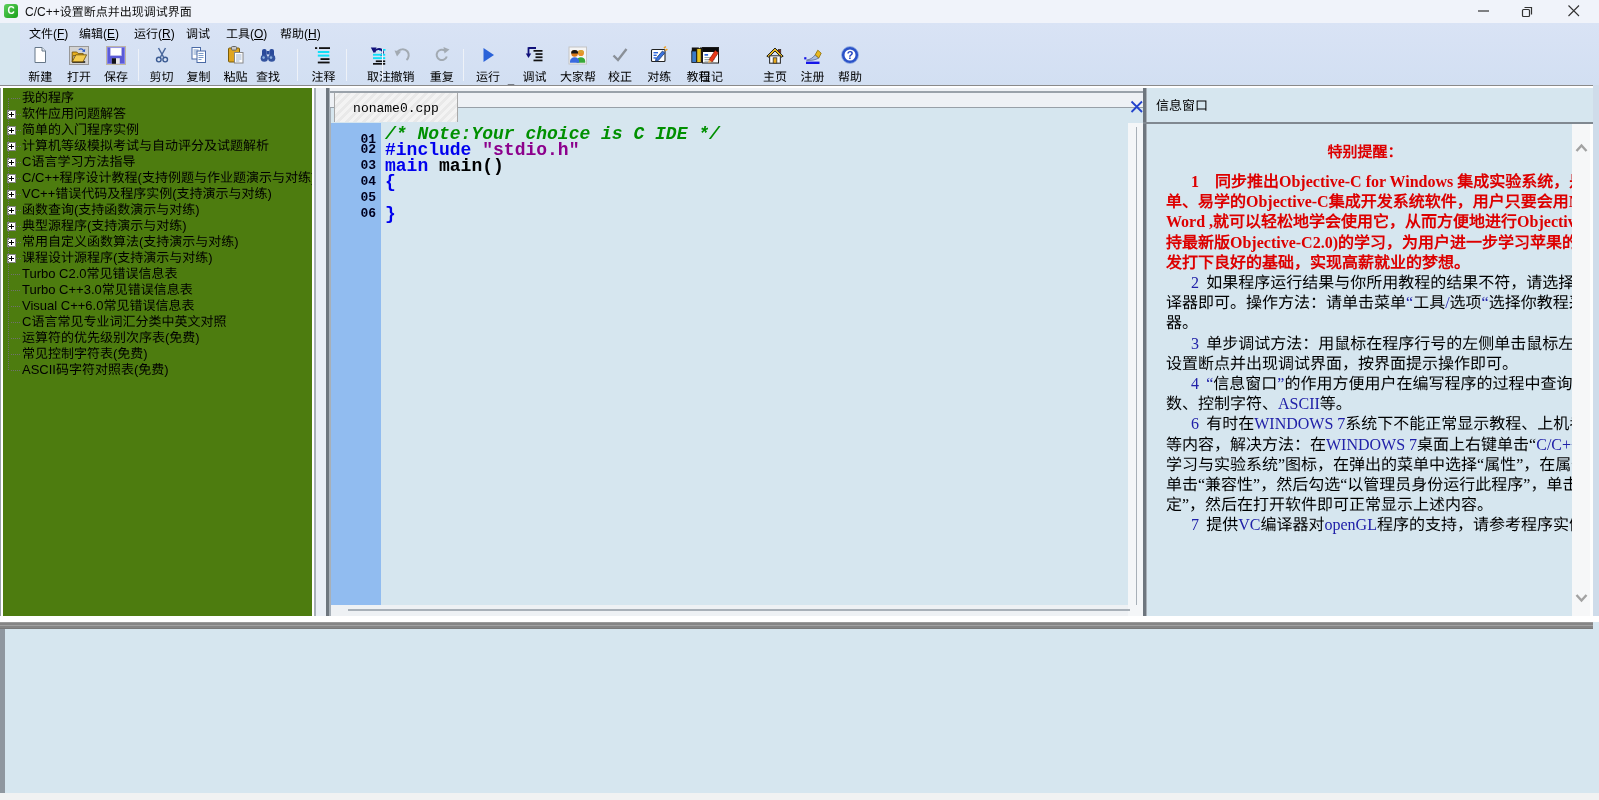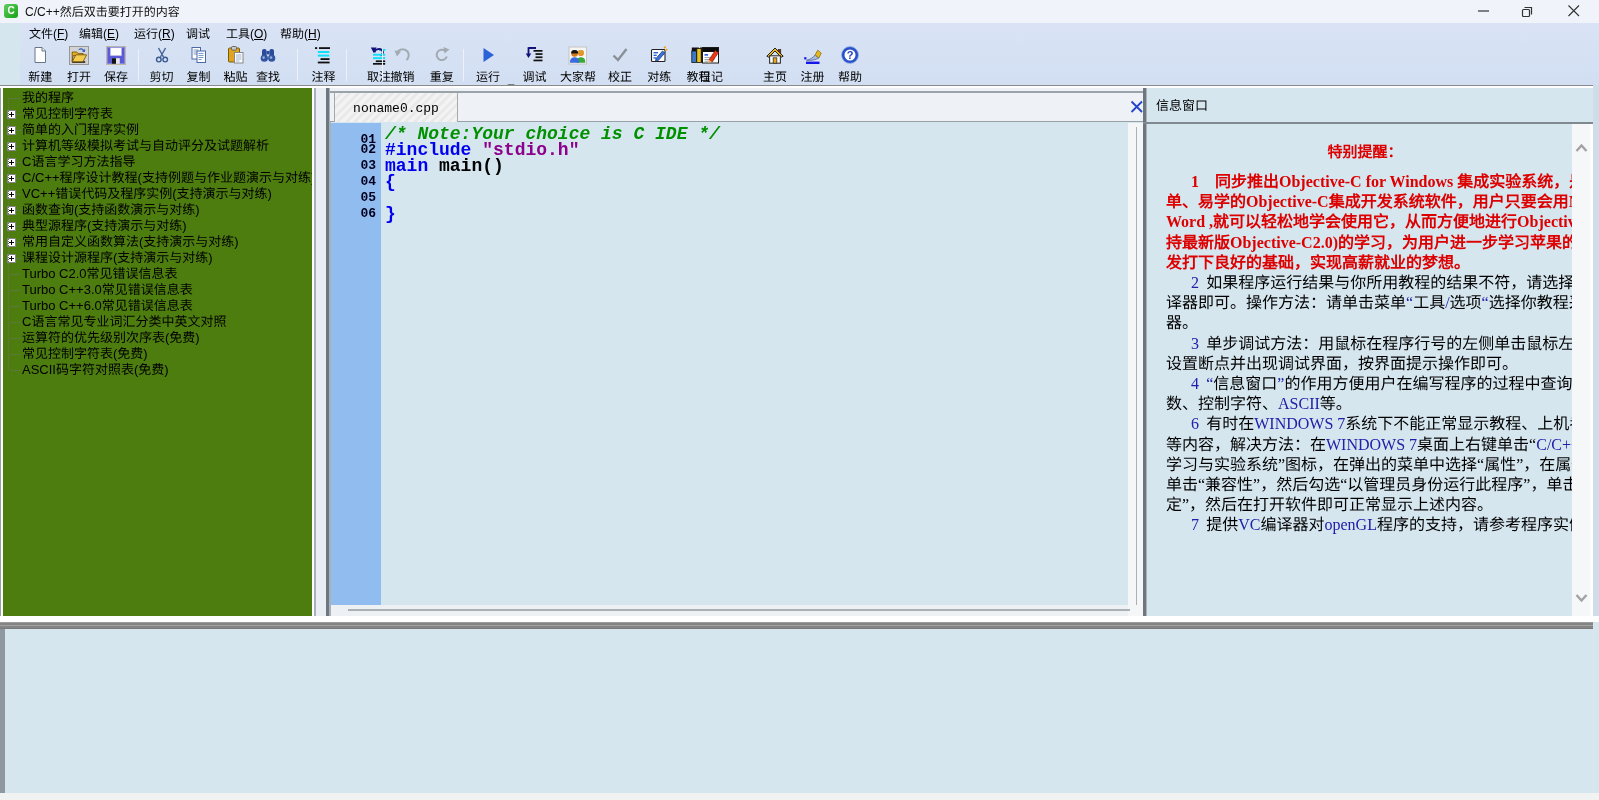--- a/index.html
+++ b/index.html
@@ -27,21 +27,21 @@
 #splitter{left:316px;top:88px;width:10px;height:529px;background:#e9eef5;}
 .trow{position:absolute;left:19px;height:16px;line-height:16px;white-space:nowrap;color:#000;}
 .tbox{position:absolute;left:4px;width:9px;height:9px;background:#fff;border:1px solid #848484;}
 .tbox i{position:absolute;left:1px;top:3px;width:5px;height:1px;background:#000;}
 .tbox b{position:absolute;left:3px;top:1px;width:1px;height:5px;background:#000;}
 .tstub{position:absolute;left:8px;width:9px;border-top:1px dotted #707070;}
 #treevline{left:8px;top:98px;width:1px;height:272px;border-left:1px dotted #707070;}
 
 #edborder{left:326px;top:88px;width:3px;height:529px;background:#6e767e;}
 #edborder2{left:329px;top:88px;width:2px;height:529px;background:#a8b0b8;}
-#tabbar{left:330px;top:88px;width:813px;height:34px;background:#eef1f5;border-bottom:1px solid #98a0a8;}
+#tabbar{left:330px;top:88px;width:813px;height:20px;background:#eef1f5;border-bottom:1px solid #98a0a8;}
 #tabtopline{left:330px;top:91px;width:813px;height:2px;background:#9aa2aa;}
 #tab1{position:absolute;left:4px;top:4px;width:124px;height:30px;background:repeating-linear-gradient(135deg,#f3f3f3 0 3px,#e9e9e9 3px 6px);border:1px solid #a8a8a8;border-bottom:none;text-align:center;line-height:32px;font-family:"Liberation Mono",monospace;font-size:13px;color:#000;}
 #tabclose{left:1130px;top:100px;width:14px;height:14px;}
 #gutter{left:331px;top:123px;width:50px;height:482px;background:#91bcf0;}
 .lnum{position:absolute;right:5px;height:16px;line-height:16px;font-family:"Liberation Mono",monospace;font-size:13px;font-weight:bold;color:#00001e;}
 #code{left:381px;top:123px;width:747px;height:482px;background:#d6e6ef;}
 .cl{position:absolute;left:4px;height:16px;line-height:16px;font-family:"Liberation Mono",monospace;font-size:18px;font-weight:bold;white-space:pre;}
 .kw{color:#0000ee;}
 .cm{color:#009000;font-style:italic;}
 .st{color:#8c008c;}
@@ -67,21 +67,21 @@
 
 #presep{left:0;top:616px;width:1599px;height:6px;background:#fff;}
 #sep{left:0;top:622px;width:1593px;height:7px;background:linear-gradient(#9a9a9a 0 1px,#858585 1px 3px,#a2a2a2 3px 4px,#858585 4px 6px,#7a7a7a 6px 7px);}
 #bottom{left:0;top:629px;width:1599px;height:164px;background:#d6e6ef;border-left:5px solid #8f979f;}
 #bottomstrip{left:0;top:793px;width:1599px;height:7px;background:#f1f2f2;}
 </style>
 </head>
 <body>
 <div class="abs" id="titlebar">
   <div class="abs" id="appicon">C</div>
-  <div class="abs" id="apptitle">C/C++然后双击要打开的内容</div>
+  <div class="abs" id="apptitle">C/C++设置断点并出现调试界面</div>
   <svg class="abs" style="left:1478px;top:4px" width="12" height="14">
       <line x1="0" y1="7" x2="11" y2="7" stroke="#333" stroke-width="1.2"></line>
     </svg>
   <svg class="abs" style="left:1521px;top:4px" width="13" height="14">
       <path d="M3.5 3.5 h7 v7" fill="none" stroke="#333" stroke-width="1.2"></path>
       <rect x="1.5" y="5.5" width="7" height="7" fill="#f0f3fa" stroke="#333" stroke-width="1.2" rx="1"></rect>
     </svg>
   <svg class="abs" style="left:1567px;top:4px" width="14" height="14">
       <path d="M1.5 1.5 L12 12 M12 1.5 L1.5 12" stroke="#333" stroke-width="1.1"></path>
     </svg>
@@ -296,21 +296,21 @@
 <svg class="abs" style="left:487px;top:61px" width="8" height="5">
       <polygon points="0.5,0.5 7.5,0.5 4,4.5" fill="#1a1a1a"></polygon>
     </svg>
 </div>
 <div class="abs" id="paneltop"></div>
 <div class="abs" style="left:0;top:88px;width:1px;height:529px;background:#98a0a8"></div>
 <div class="abs" style="left:1px;top:88px;width:2px;height:529px;background:#fff"></div>
 <div class="abs" id="tree">
   <div class="trow" style="top:2px">我的程序</div>
 <div class="tstub" style="top:10px"></div>
-<div class="trow" style="top:18px">常见控制字符表</div>
+<div class="trow" style="top:18px">软件应用问题解答</div>
 <div class="tbox" style="top:22px">
       <i></i>
       <b></b>
     </div>
 <div class="tstub" style="left:13px;top:26px;width:5px"></div>
 <div class="trow" style="top:34px">简单的入门程序实例</div>
 <div class="tbox" style="top:38px">
       <i></i>
       <b></b>
     </div>
@@ -360,21 +360,21 @@
 <div class="trow" style="top:162px">课程设计源程序(支持演示与对练)</div>
 <div class="tbox" style="top:166px">
       <i></i>
       <b></b>
     </div>
 <div class="tstub" style="left:13px;top:170px;width:5px"></div>
 <div class="trow" style="top:178px">Turbo C2.0常见错误信息表</div>
 <div class="tstub" style="top:186px"></div>
 <div class="trow" style="top:194px">Turbo C++3.0常见错误信息表</div>
 <div class="tstub" style="top:202px"></div>
-<div class="trow" style="top:210px">Turbo C++6.0常见错误信息表</div>
+<div class="trow" style="top:210px">Visual C++6.0常见错误信息表</div>
 <div class="tstub" style="top:218px"></div>
 <div class="trow" style="top:226px">C语言常见专业词汇分类中英文对照</div>
 <div class="tstub" style="top:234px"></div>
 <div class="trow" style="top:242px">运算符的优先级别次序表(免费)</div>
 <div class="tstub" style="top:250px"></div>
 <div class="trow" style="top:258px">常见控制字符表(免费)</div>
 <div class="tstub" style="top:266px"></div>
 <div class="trow" style="top:274px">ASCII码字符对照表(免费)</div>
 <div class="tstub" style="top:282px"></div>
 </div>

